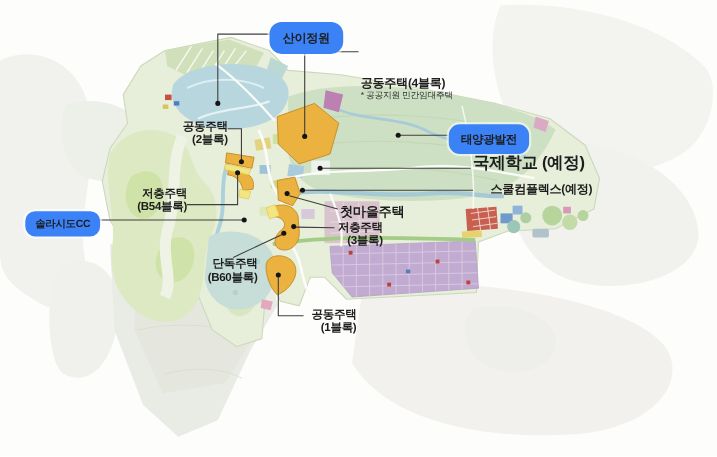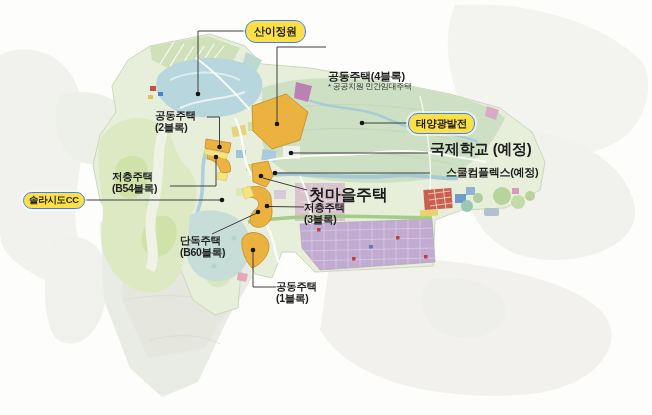--- a/index.html
+++ b/index.html
@@ -6,24 +6,24 @@
   #stage{
     position:relative;width:652px;height:415px;overflow:hidden;
     background:#fdfdfc;
     font-family:"Liberation Sans","DejaVu Sans",sans-serif;
   }
   #map-svg{position:absolute;left:0;top:0;width:652px;height:415px;}
   .lbl{
     position:absolute;color:#1d1d1d;font-weight:700;
     font-size:10.5px;line-height:1.12;letter-spacing:-0.3px;white-space:nowrap;
   }
-  .lbl.center{text-align:left;}
+  .lbl.center{text-align:right;}
   .boxed{
     position:absolute;display:flex;align-items:center;justify-content:center;
-    background:#fde047;border:1px solid #3b82f6;border-radius:11px;
+    background:#3b82f6;border:4px solid #3b82f6;border-radius:11px;
     color:#1d1d1d;font-weight:700;letter-spacing:-0.3px;white-space:nowrap;
     box-shadow:0 0 0 2px rgba(255,255,255,.55);
   }
   .note{
     font-weight:400;font-size:8px;letter-spacing:-0.3px;color:#2e2e2e;margin-top:1px;
   }
 </style>
 </head>
 <body>
 
@@ -216,21 +216,21 @@
   <div class="lbl center" style="left:180px;top:235px;width:54px;">
     <div>단독주택</div>
     <div>(B60블록)</div>
   </div>
 
   <div class="lbl center" style="left:276px;top:281px;width:48px;">
     <div>공동주택</div>
     <div>(1블록)</div>
   </div>
 
-  <div class="lbl" style="left:309px;top:186px;font-size:16px;">첫마을주택</div>
+  <div class="lbl" style="left:309px;top:186px;font-size:12px;">첫마을주택</div>
 
   <div class="lbl center" style="left:304px;top:202px;width:44px;">
     <div>저층주택</div>
     <div>(3블록)</div>
   </div>
 
   <div class="lbl" style="left:430px;top:141px;font-size:15px;">국제학교 (예정)</div>
 
   <div class="lbl" style="left:432px;top:166px;font-size:11px;margin-left:14px;">스쿨컴플렉스(예정)</div>
 

